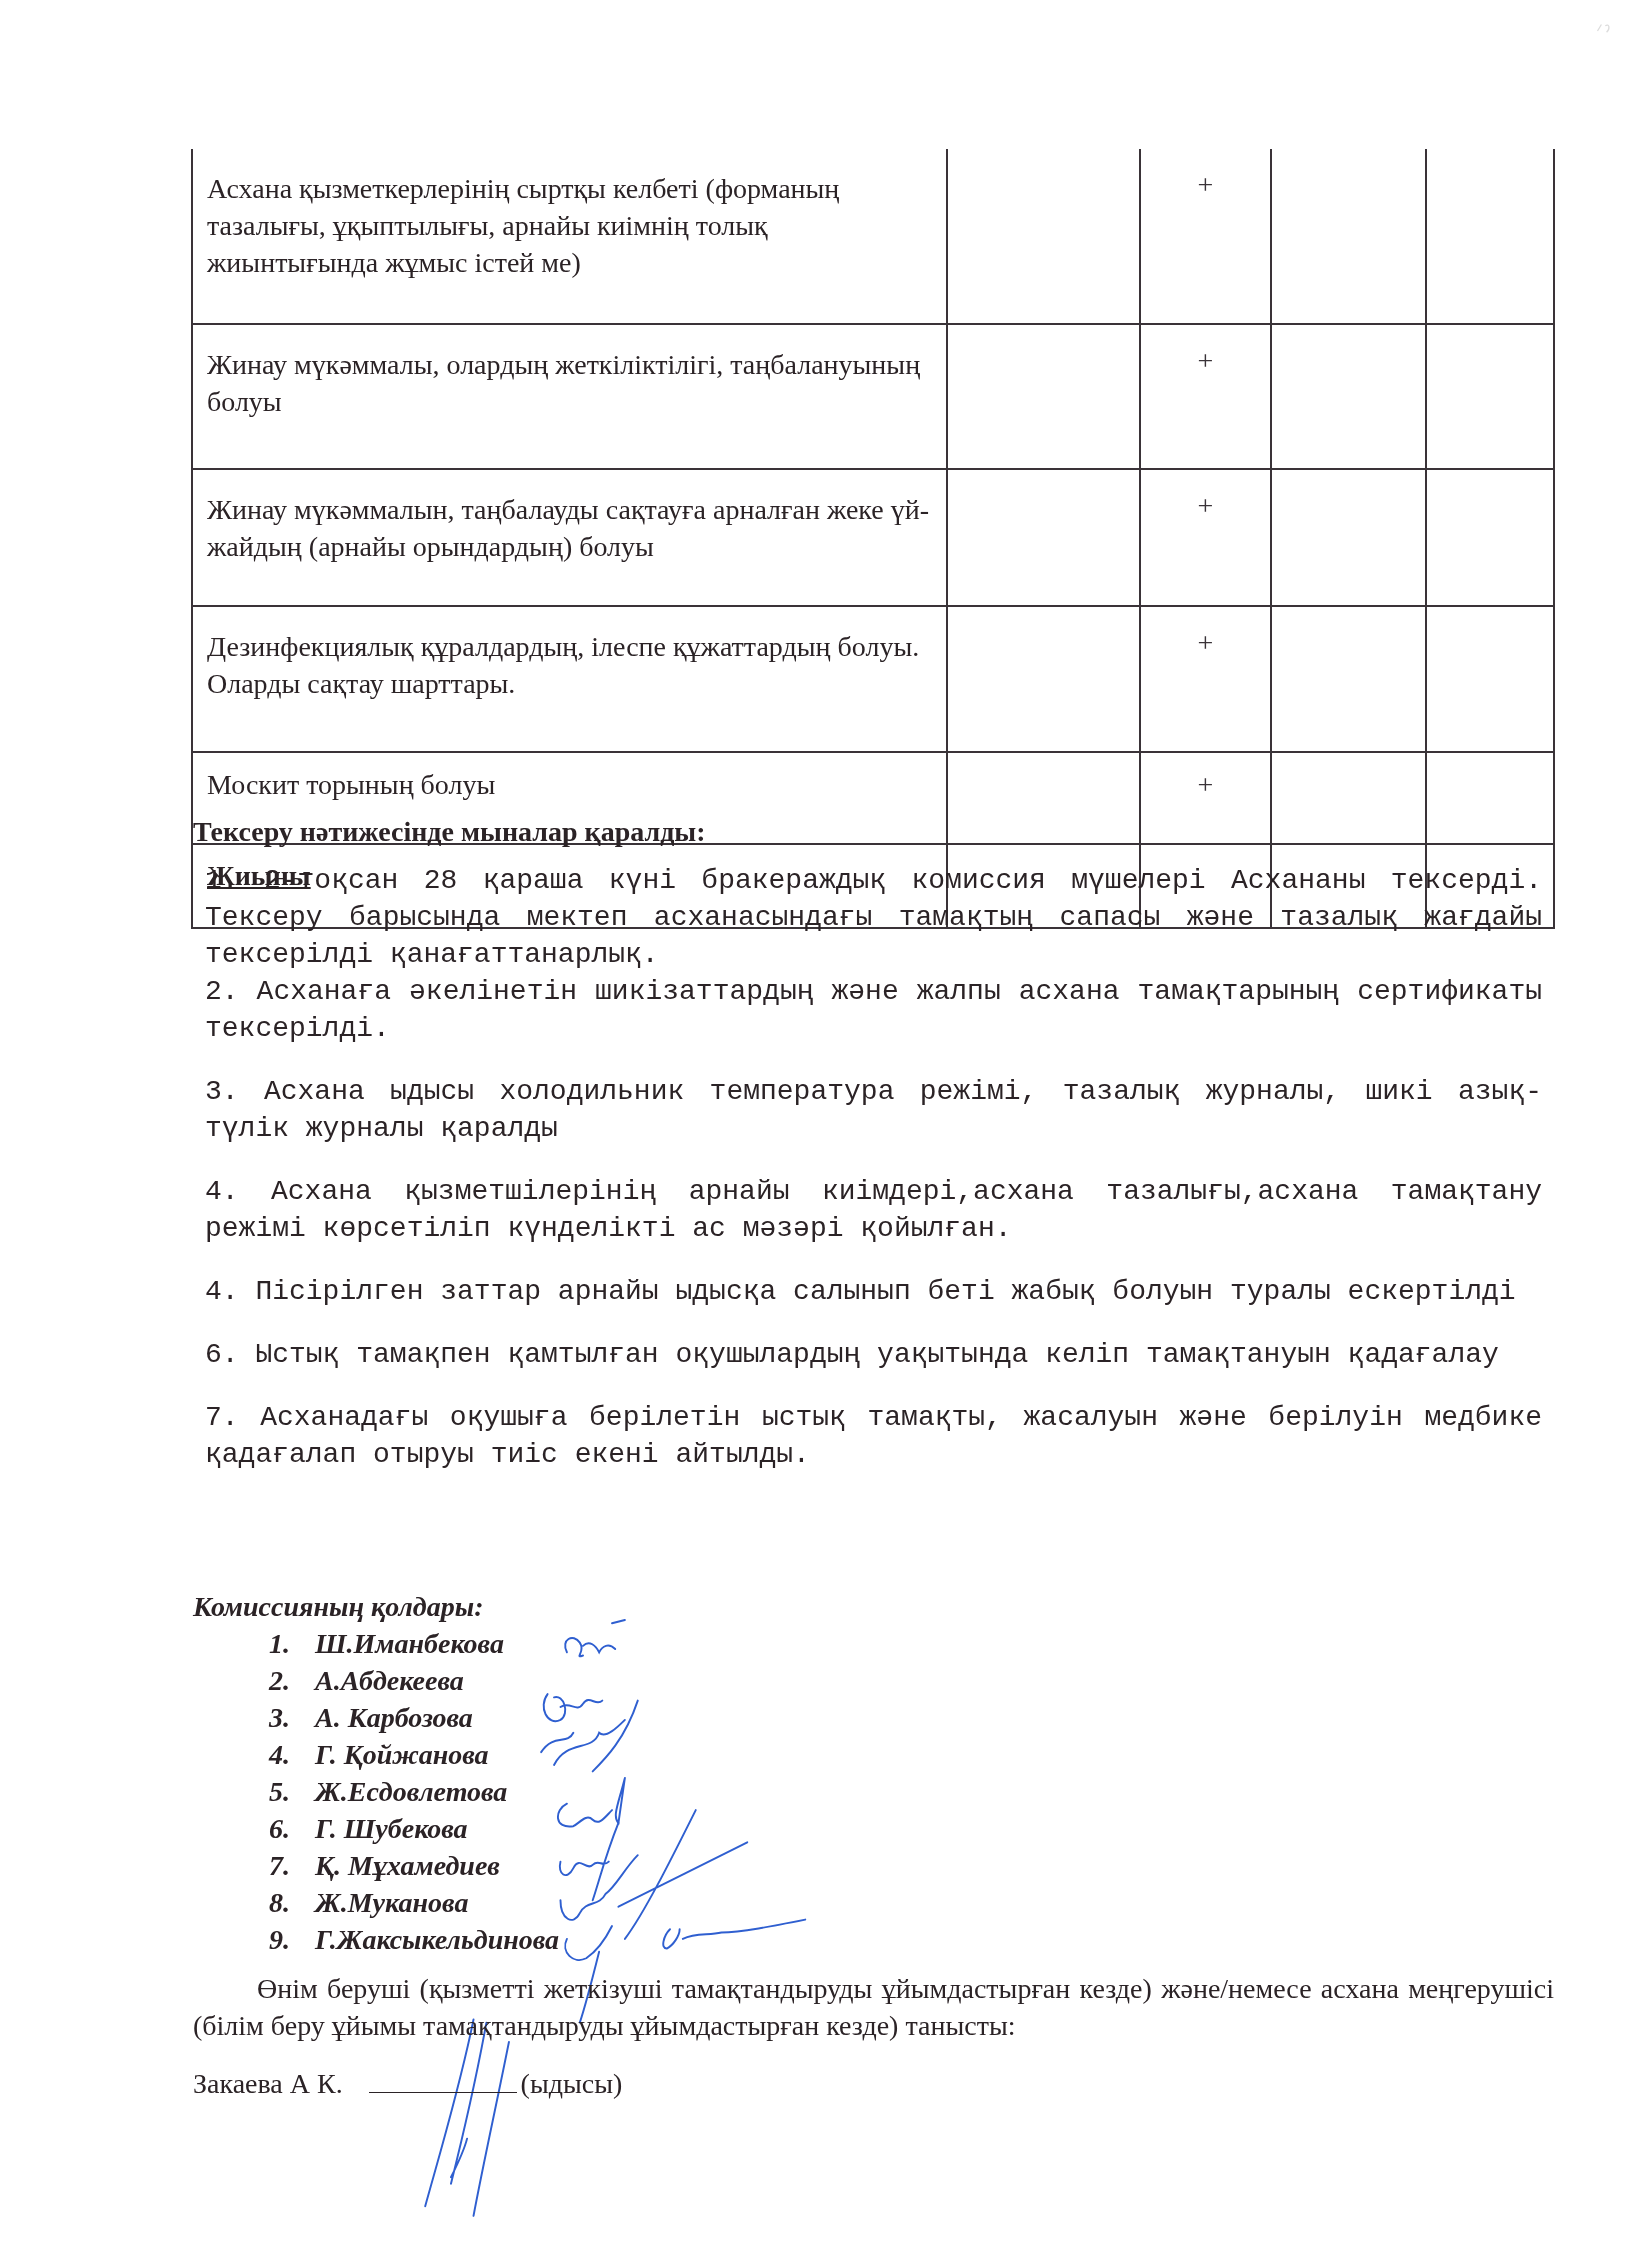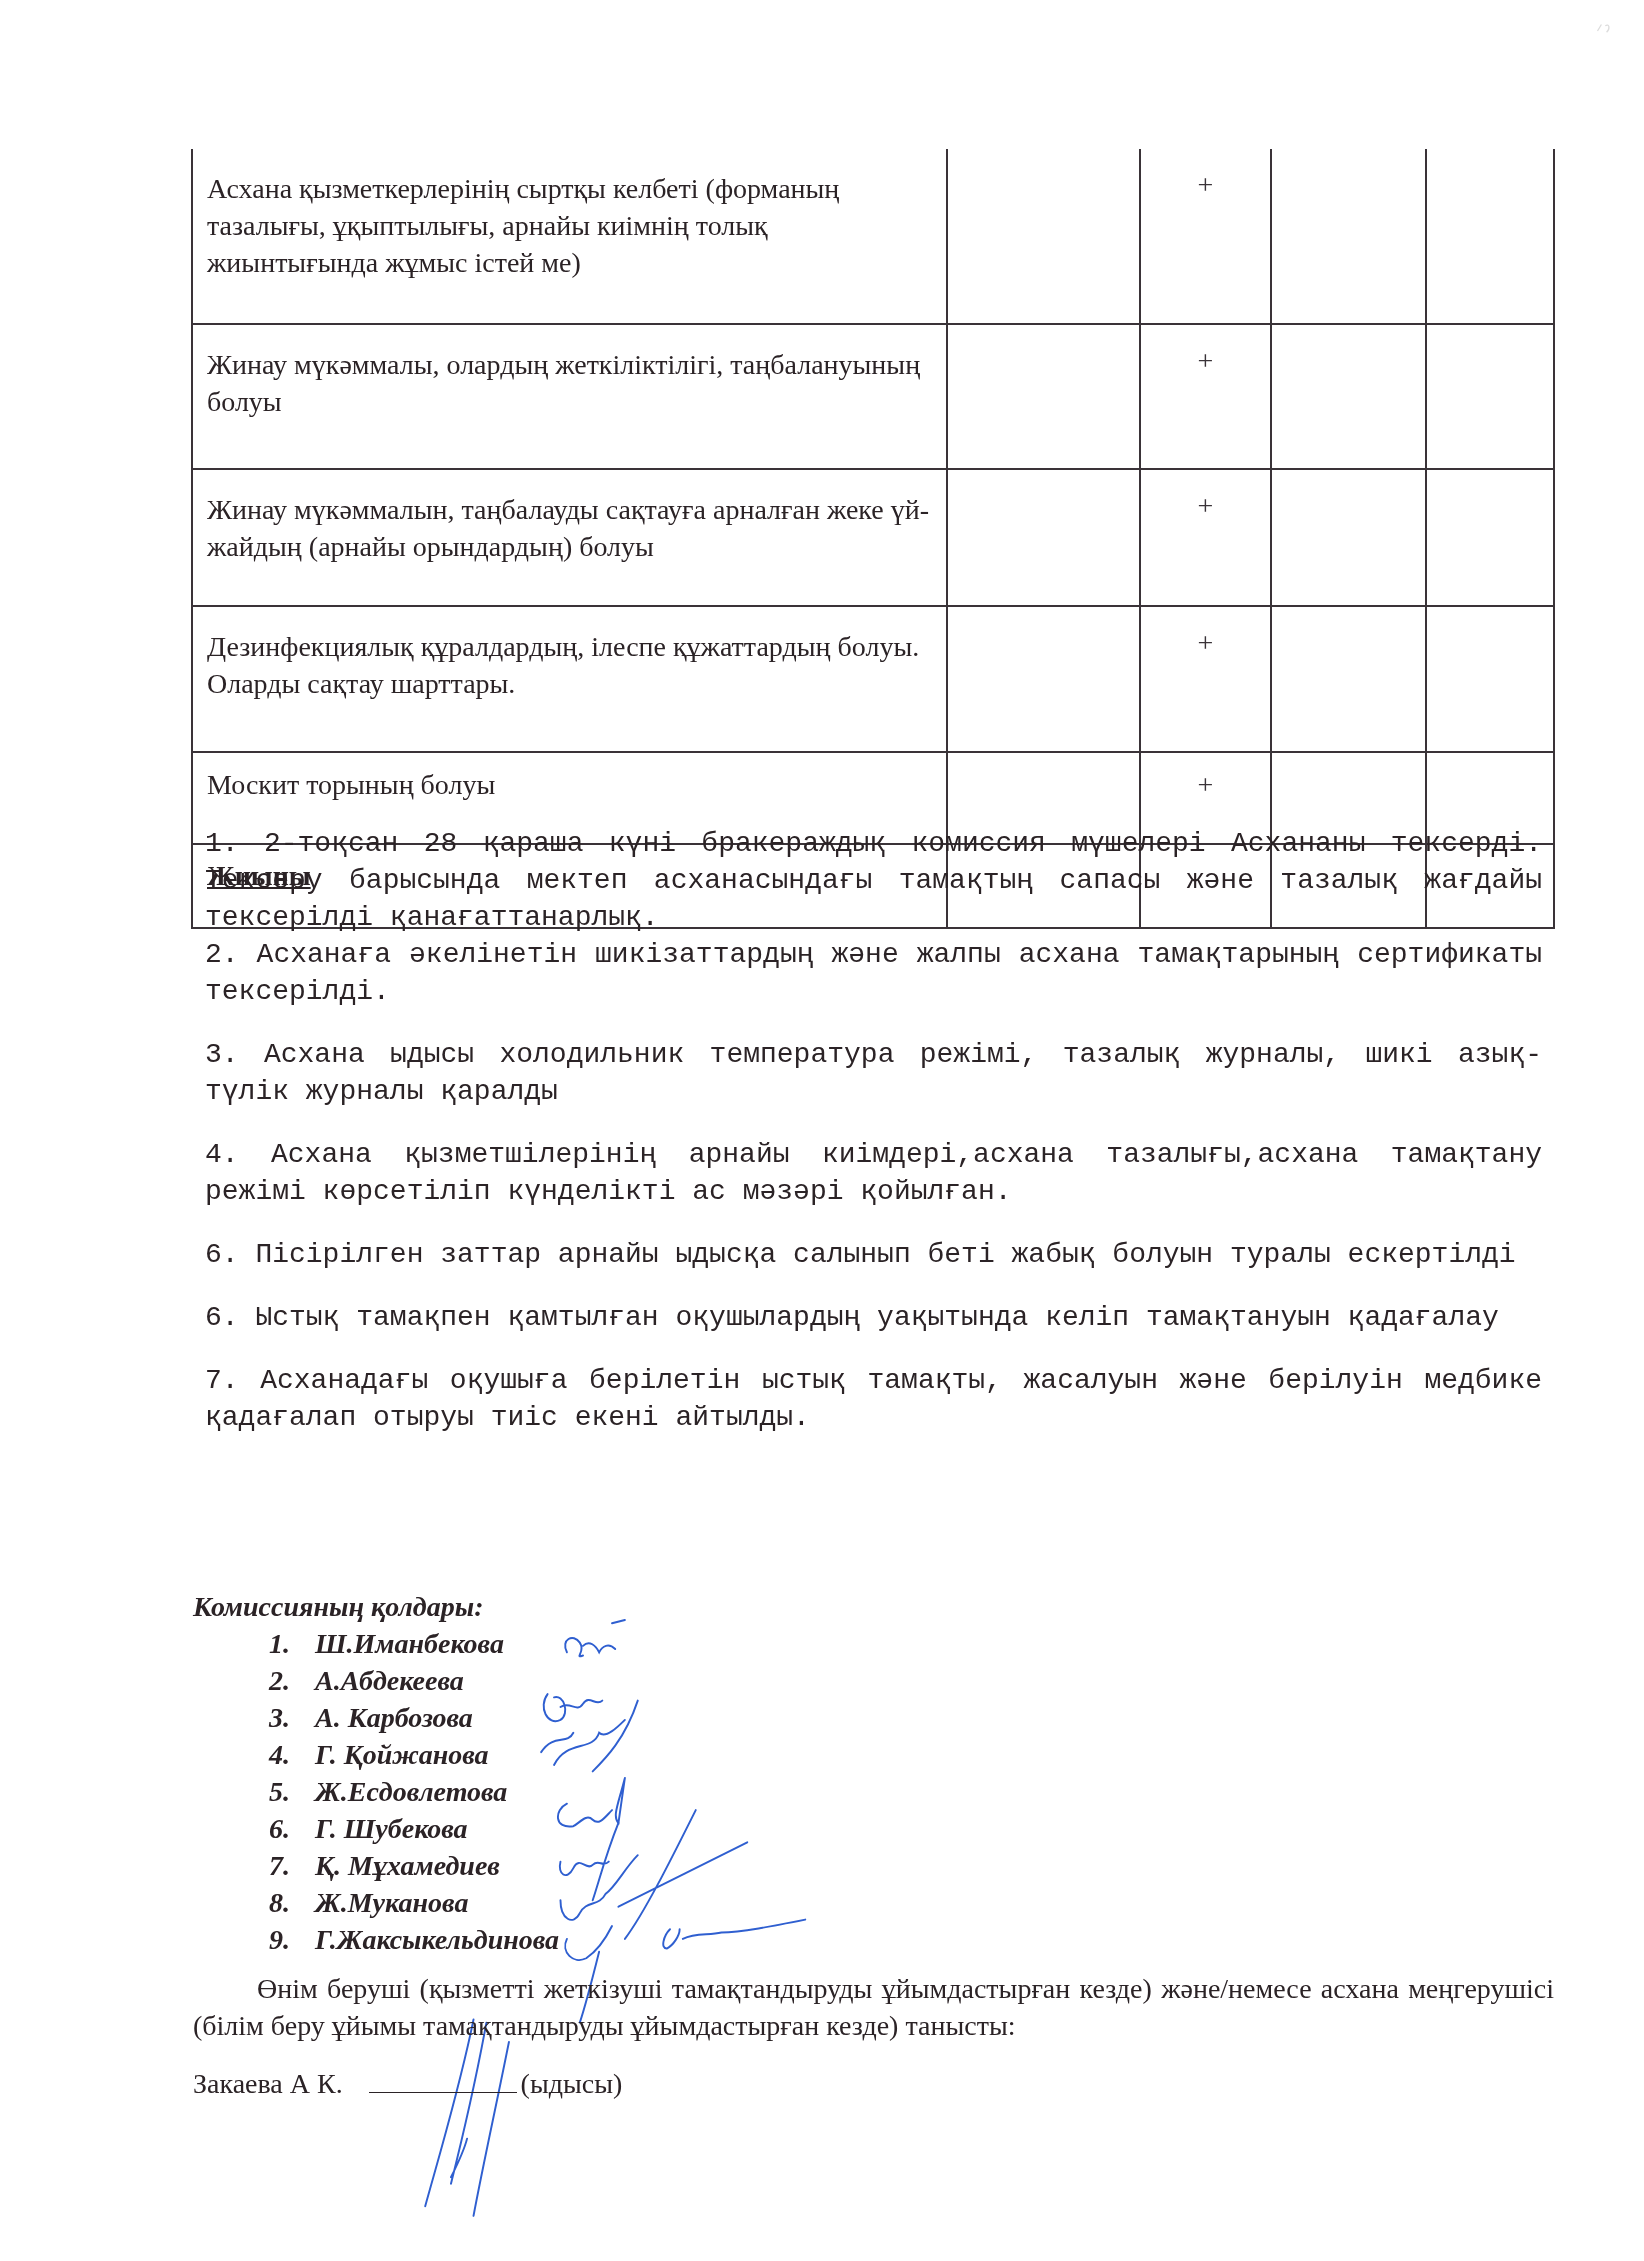--- a/index.html
+++ b/index.html
@@ -106,25 +106,26 @@
         <td class="criterion">Жиыны</td>
         <td class="mark-cell"></td>
         <td class="mark-cell"></td>
         <td class="mark-cell"></td>
         <td class="mark-cell"></td>
       </tr>
     </tbody>
   </table>
 
   <section class="findings">
+    <p class="findings-title">Тексеру нәтижесінде мыналар қаралды:</p>
     <p class="finding f1">1. 2-тоқсан 28 қараша күні  бракераждық комиссия мүшелері Асхананы тексерді. Тексеру барысында мектеп  асханасындағы тамақтың сапасы және тазалық жағдайы тексерілді қанағаттанарлық.</p>
     <p class="finding f2">2. Асханаға әкелінетін шикізаттардың және жалпы асхана тамақтарының сертификаты тексерілді.</p>
     <p class="finding">3. Асхана ыдысы холодильник температура режімі, тазалық журналы, шикі азық-түлік журналы қаралды</p>
     <p class="finding">4. Асхана қызметшілерінің арнайы киімдері,асхана тазалығы,асхана тамақтану режімі көрсетіліп күнделікті ас мәзәрі қойылған.</p>
-    <p class="finding">6. Пісірілген заттар арнайы ыдысқа салынып беті жабық болуын  туралы ескертілді</p>
+    <p class="finding">4. Пісірілген заттар арнайы ыдысқа салынып беті жабық болуын  туралы ескертілді</p>
     <p class="finding">6. Ыстық тамақпен  қамтылған оқушылардың уақытында келіп тамақтануын қадағалау</p>
     <p class="finding">7. Асханадағы оқушыға берілетін   ыстық тамақты, жасалуын және берілуін медбике қадағалап отыруы тиіс екені айтылды.</p>
   </section>
 
   <section class="commission">
     <p class="commission-title">Комиссияның қолдары:</p>
     <ol class="members">
       <li>
           <span class="num">1.</span>
           <span class="name">Ш.Иманбекова</span>

